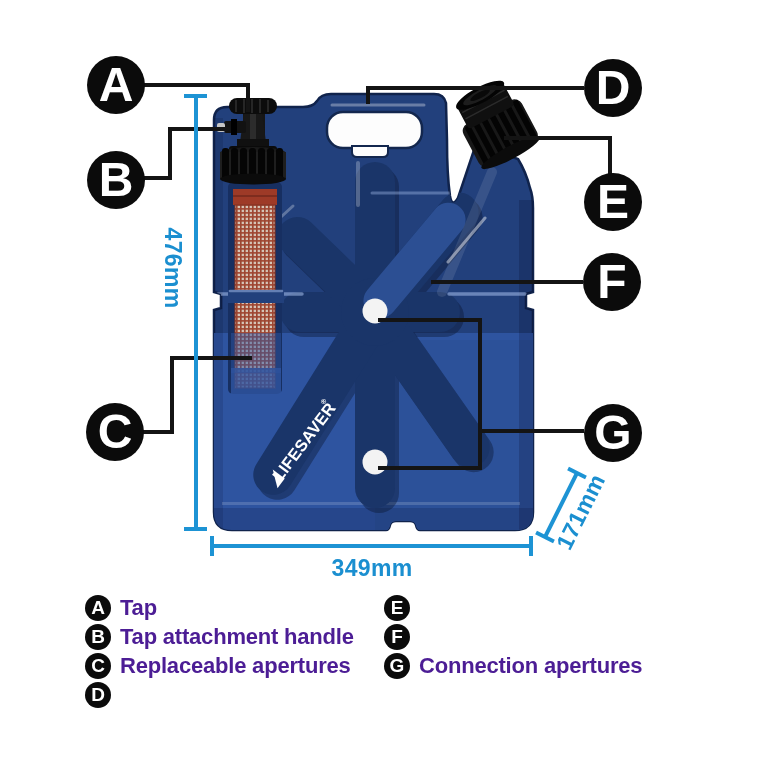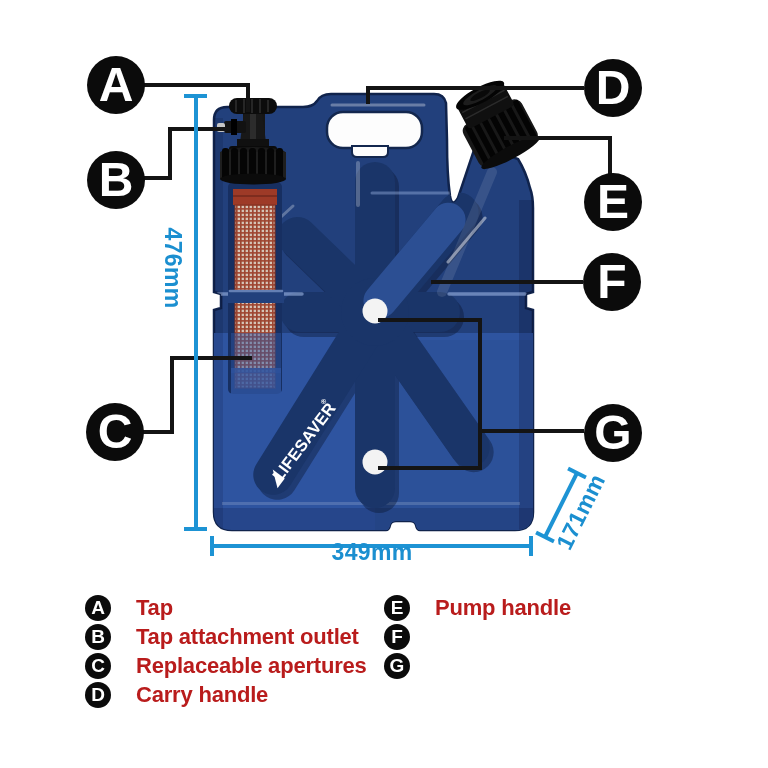--- a/index.html
+++ b/index.html
@@ -12,29 +12,29 @@
   #mA{left:87px;top:56px;}  #mB{left:87px;top:151px;} #mC{left:86px;top:403px;}
   #mD{left:584px;top:59px;} #mE{left:584px;top:173px;} #mF{left:583px;top:253px;}
   #mG{left:584px;top:404px;}
   
   .ln{position:absolute;background:#141414;}
   
   .dim{position:absolute;background:#1d93d4;}
   .dimtxt{position:absolute;color:#1b8fd0;font:700 23px "Liberation Sans",sans-serif;
           white-space:nowrap;letter-spacing:.3px;}
   #dimH{left:172px;top:268px;transform:translate(-50%,-50%) rotate(90deg);}
-  #dimW{left:372px;top:552px;transform:translate(-50%,-50%);text-align:center;}
+  #dimW{left:372px;top:568px;transform:translate(-50%,-50%);text-align:center;}
   #dimD{left:581px;top:512px;transform:translate(-50%,-50%) rotate(-63.5deg);}
   
   .legend-col{position:absolute;top:593px;}
   #legendL{left:85px;} #legendR{left:384px;}
   .legend-row{display:flex;align-items:center;height:29px;}
   .badge{width:26px;height:26px;border-radius:50%;background:#0b0b0b;color:#fff;flex:0 0 26px;
          font:700 19px/26px "Liberation Sans",sans-serif;text-align:center;}
-  .legend-label{margin-left:25px;font:700 22px "Liberation Sans",sans-serif;color:#b91c1c;
+  .legend-label{margin-left:9px;font:700 22px "Liberation Sans",sans-serif;color:#4c1d95;
                 letter-spacing:-.2px;white-space:nowrap;}
 </style>
 </head>
 <body>
 
 <div id="stage">
 
   <svg width="768" height="768" viewBox="0 0 768 768">
     <defs>
       <pattern id="mesh" width="8" height="8" patternUnits="userSpaceOnUse">
@@ -232,37 +232,36 @@
   <div class="dim" style="left:567px;top:471px;width:20px;height:4px;transform:rotate(26.5deg);"></div>
   <div class="dimtxt" id="dimD">171mm</div>
 
   <div class="legend-col" id="legendL">
     <div class="legend-row">
       <span class="badge">A</span>
       <span class="legend-label">Tap</span>
     </div>
     <div class="legend-row">
       <span class="badge">B</span>
-      <span class="legend-label">Tap attachment outlet</span>
+      <span class="legend-label">Tap attachment handle</span>
     </div>
     <div class="legend-row">
       <span class="badge">C</span>
       <span class="legend-label">Replaceable apertures</span>
     </div>
     <div class="legend-row">
       <span class="badge">D</span>
-      <span class="legend-label">Carry handle</span>
     </div>
   </div>
   <div class="legend-col" id="legendR">
     <div class="legend-row">
       <span class="badge">E</span>
-      <span class="legend-label">Pump handle</span>
     </div>
     <div class="legend-row">
       <span class="badge">F</span>
     </div>
     <div class="legend-row">
       <span class="badge">G</span>
+      <span class="legend-label">Connection apertures</span>
     </div>
   </div>
 
 </div>
 
 </body></html>

